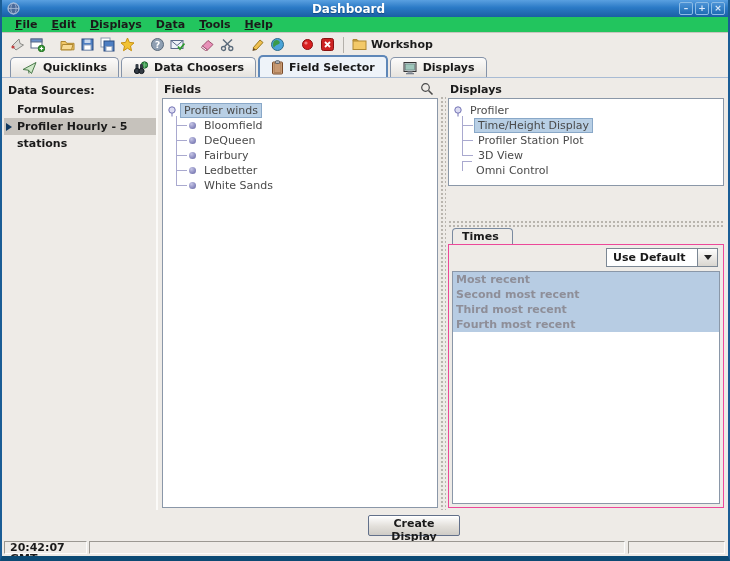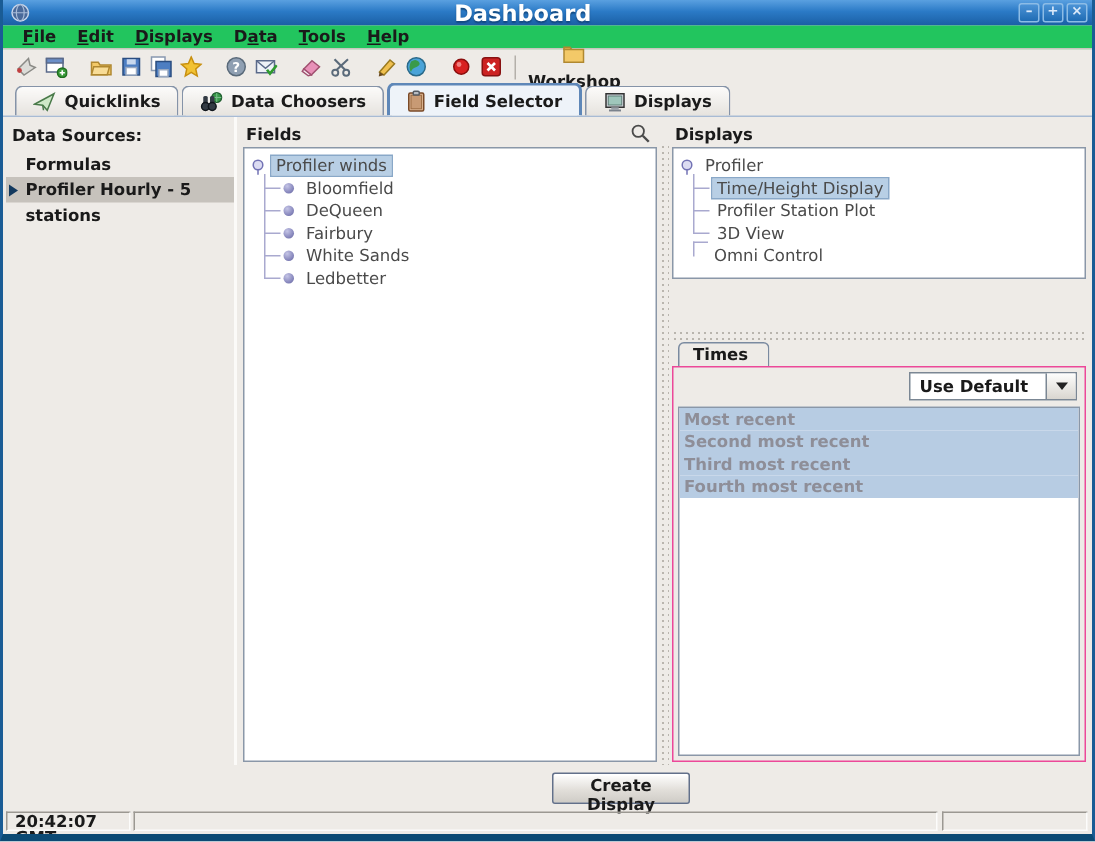--- a/index.html
+++ b/index.html
@@ -11,21 +11,21 @@
     border-left:2px solid #1a5c95; border-right:2px solid #1a5c95; border-bottom:5px solid #0c4a74;
     overflow:hidden;
   }
   
   .titlebar {
     position:absolute; top:0; left:0; right:0; height:17px;
     background:linear-gradient(180deg,#5aa0e0 0%,#2b7ac6 45%,#1a5fa4 100%);
     display:flex; align-items:center; padding:0 3px;
   }
   .titlebar .app-icon { width:13px; height:13px; margin-left:2px; }
-  .title-text { flex:1; text-align:center; color:#ffffff; font-weight:bold; font-size:15px; text-shadow:0 1px 1px #134a80; }
+  .title-text { flex:1; text-align:center; color:#ffffff; font-weight:bold; font-size:12px; text-shadow:0 1px 1px #134a80; }
   .win-btn {
     width:14px; height:13px; margin-left:2px; border:1px solid #8cbce6; border-radius:2px;
     background:linear-gradient(180deg,#4c93d6,#1f6cb4);
     color:#dceafa; font-size:9px; line-height:11px; text-align:center; font-weight:bold; cursor:default;
   }
   
   .menubar {
     position:absolute; top:17px; left:0; right:0; height:16px;
     background:#22c55e; border-bottom:1px solid #c9c5bf;
     display:flex; align-items:center; padding-left:6px;
@@ -33,21 +33,21 @@
   .menu-item { padding:1px 7px; font-weight:bold; }
   .menu-item u { text-decoration:underline; }
   
   .toolbar {
     position:absolute; top:33px; left:0; right:0; height:23px;
     display:flex; align-items:center; padding-left:7px; gap:4px; background:#eeebe7;
   }
   .tb-icon { width:16px; height:16px; display:inline-flex; align-items:center; justify-content:center; }
   .tb-gap { width:6px; }
   .tb-sep { width:1px; height:16px; background:#b4b0aa; margin:0 4px; }
-  .workshop { display:inline-flex; align-items:center; gap:4px; font-weight:bold;flex-direction:column; }
+  .workshop { display:inline-flex; align-items:center; gap:4px; font-weight:bold; }
   
   .tabstrip {
     position:absolute; top:56px; left:0; right:0; height:22px;
     display:flex; align-items:flex-end; padding-left:8px;
     border-bottom:1px solid #a8bbd4;
   }
   .tab {
     display:inline-flex; align-items:center; gap:5px; height:20px; padding:0 11px; margin-right:2px;
     border:1px solid #8593a8; border-bottom:none; border-radius:5px 5px 0 0;
     background:linear-gradient(180deg,#fcfbfa,#e6e3de); font-weight:bold; position:relative;
@@ -328,25 +328,25 @@
             <div class="tree-row kid-row">
               <span class="bullet"></span>
               <span class="node-label">DeQueen</span>
             </div>
             <div class="tree-row kid-row">
               <span class="bullet"></span>
               <span class="node-label">Fairbury</span>
             </div>
             <div class="tree-row kid-row">
               <span class="bullet"></span>
+              <span class="node-label">Ledbetter</span>
+            </div>
+            <div class="tree-row kid-row">
+              <span class="bullet"></span>
               <span class="node-label">White Sands</span>
-            </div>
-            <div class="tree-row kid-row">
-              <span class="bullet"></span>
-              <span class="node-label">Ledbetter</span>
             </div>
           </div>
         </div>
       </div>
     </div>
 
     <div class="vsplit"></div>
 
     <div class="right-panel">
       <div class="panel-header">

